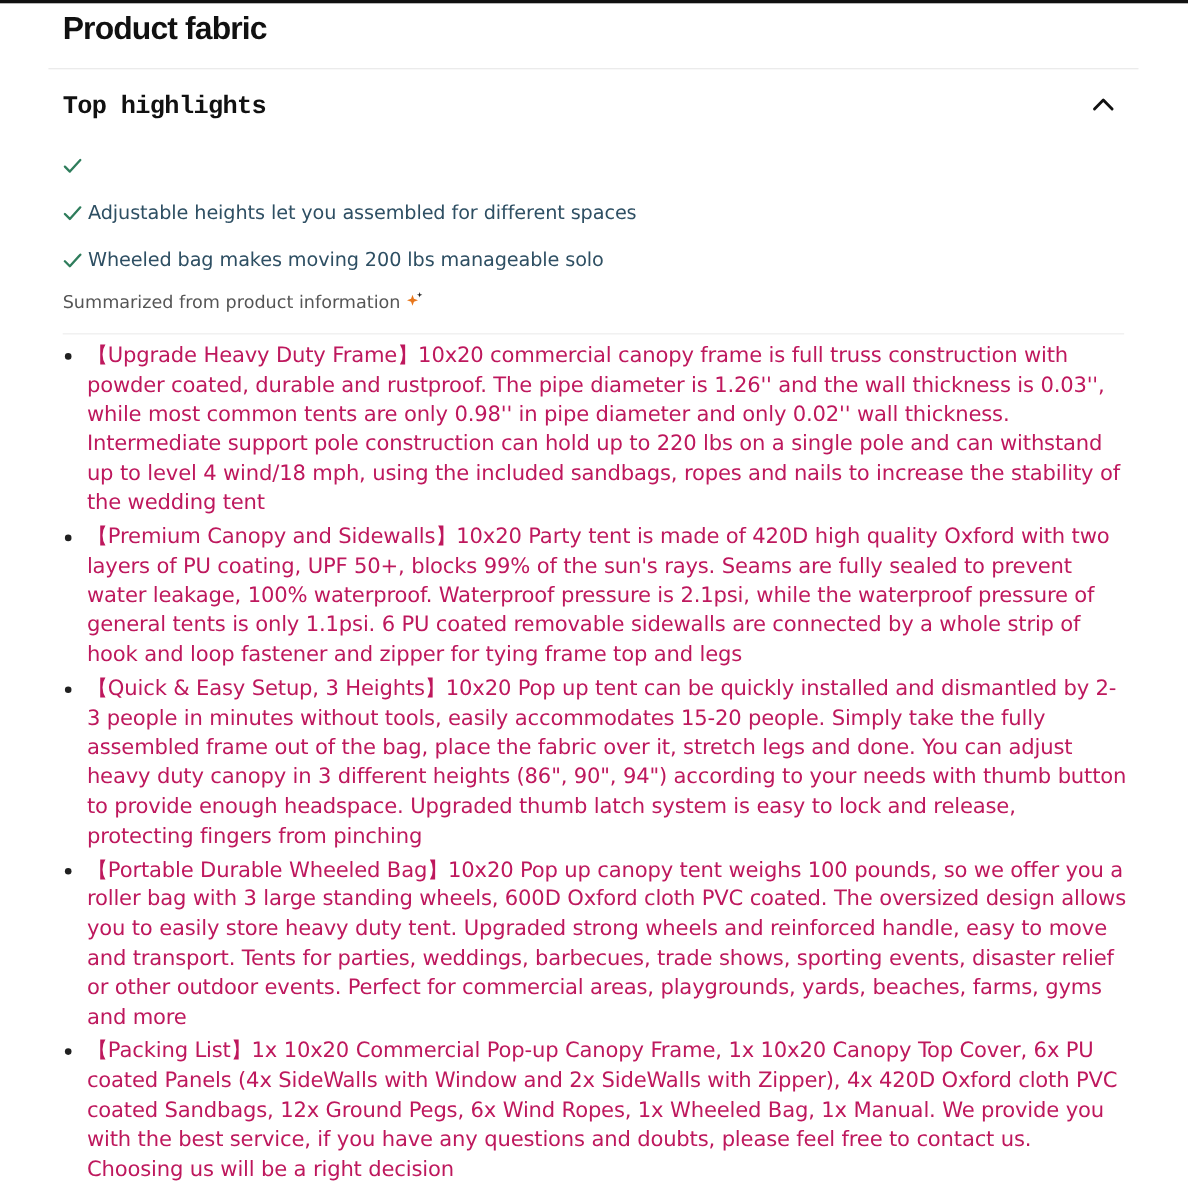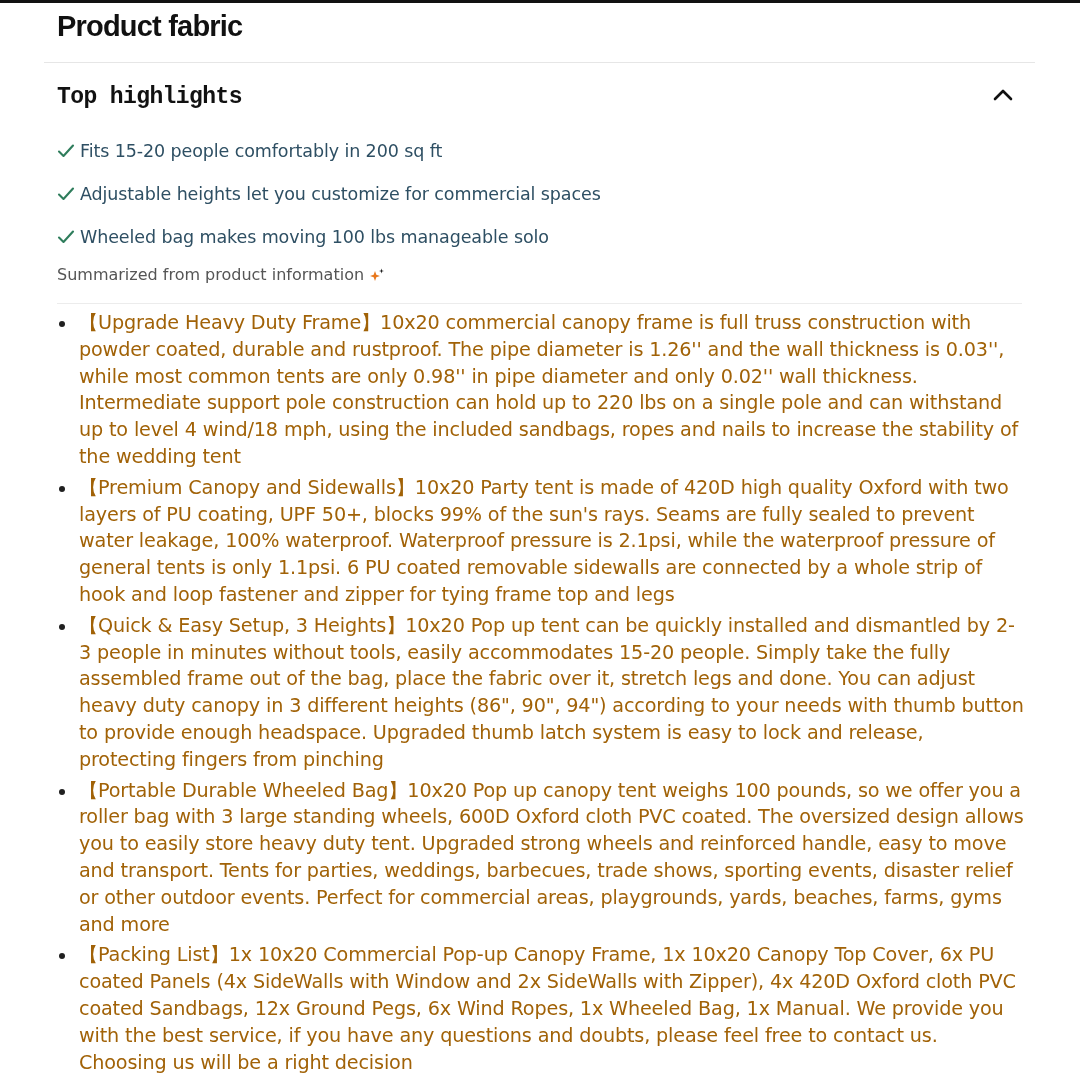--- a/index.html
+++ b/index.html
@@ -22,30 +22,30 @@
       display: flex; align-items: center; justify-content: center; cursor: pointer;
     }
     .highlights { position: absolute; left: 56px; top: 139px; }
     .hl-item {
       display: flex; align-items: center; height: 24px; margin-bottom: 19px;
       font-size: 17.5px; color: #2e4f63; letter-spacing: -0.1px; white-space: nowrap;
     }
     .hl-item .check { width: 20px; height: 20px; margin-right: 4px; display: inline-flex; }
     .summary-note {
       position: absolute; left: 57px; top: 265px;
-      font-size: 16px; color: #555; display: flex; align-items: center; white-space: nowrap;
+      font-size: 16px; color: #555; display: flex; align-items: flex-start; white-space: nowrap;
     }
     .sparkle { margin-left: 5px; display: inline-flex; }
     .divider-mid { position: absolute; left: 57px; top: 303px; width: 965px; height: 1px; background: #ececec; }
     .bullets {
       position: absolute; left: 56px; top: 310px; width: 970px; list-style: none;
     }
     .bullet {
       position: relative; padding-left: 23px;
-      font-size: 19.2px; line-height: 26.8px; color: #a16207;
+      font-size: 19.2px; line-height: 26.8px; color: #be185d;
       margin-bottom: 4px; letter-spacing: -0.15px;
     }
     .bullet .dot {
       position: absolute; left: 3px; top: 11px; width: 6px; height: 6px; border-radius: 50%; background: #202020;
     }
   </style>
 </head>
 <body>
 
 <div class="top-edge"></div>
@@ -61,37 +61,36 @@
     </svg>
   </div>
 
   <div class="highlights">
     <div class="hl-item">
       <span class="check">
         <svg width="20" height="20" viewBox="0 0 20 20">
             <polyline points="3,10.5 7.5,15 17,4.5" fill="none" stroke="#2f7d5c" stroke-width="2.1" stroke-linecap="round" stroke-linejoin="round"></polyline>
           </svg>
       </span>
-      <span>Fits 15-20 people comfortably in 200 sq ft</span>
     </div>
     <div class="hl-item">
       <span class="check">
         <svg width="20" height="20" viewBox="0 0 20 20">
             <polyline points="3,10.5 7.5,15 17,4.5" fill="none" stroke="#2f7d5c" stroke-width="2.1" stroke-linecap="round" stroke-linejoin="round"></polyline>
           </svg>
       </span>
-      <span>Adjustable heights let you customize for commercial spaces</span>
+      <span>Adjustable heights let you assembled for different spaces</span>
     </div>
     <div class="hl-item">
       <span class="check">
         <svg width="20" height="20" viewBox="0 0 20 20">
             <polyline points="3,10.5 7.5,15 17,4.5" fill="none" stroke="#2f7d5c" stroke-width="2.1" stroke-linecap="round" stroke-linejoin="round"></polyline>
           </svg>
       </span>
-      <span>Wheeled bag makes moving 100 lbs manageable solo</span>
+      <span>Wheeled bag makes moving 200 lbs manageable solo</span>
     </div>
   </div>
 
   <div class="summary-note">
     <span>Summarized from product information</span>
     <span class="sparkle">
       <svg width="16" height="14" viewBox="0 0 16 14">
         <path d="M6,3 L7.3,6.7 L11,8 L7.3,9.3 L6,13 L4.7,9.3 L1,8 L4.7,6.7 Z" fill="#e8771c"></path>
         <path d="M12.5,0.5 L13.1,2.4 L15,3 L13.1,3.6 L12.5,5.5 L11.9,3.6 L10,3 L11.9,2.4 Z" fill="#222"></path>
       </svg>

